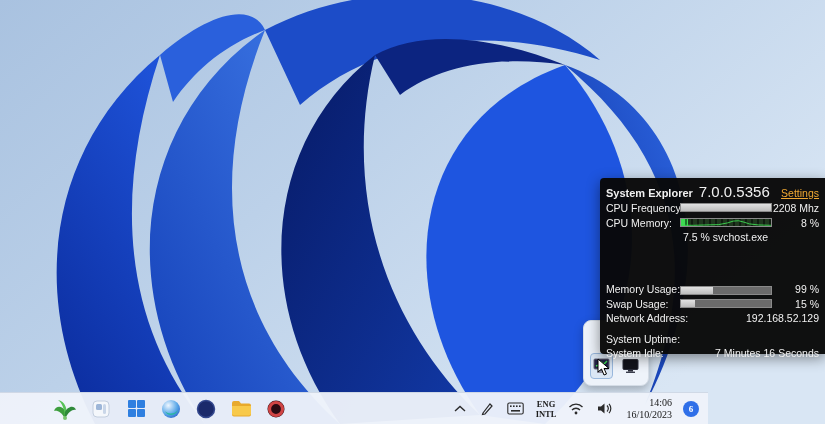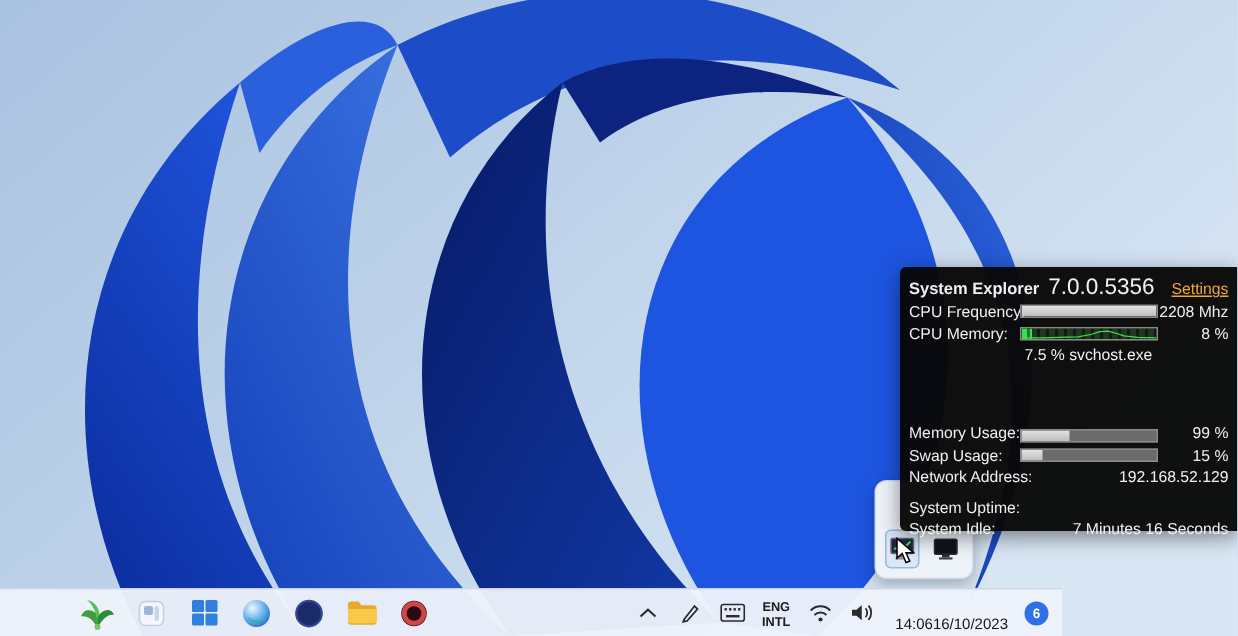--- a/index.html
+++ b/index.html
@@ -44,29 +44,29 @@
   .fly-tile { width:26px; height:26px; border-radius:4px; display:flex; align-items:center; justify-content:center; cursor:pointer; }
   .fly-tile.selected { background:#dbe7f5; border:1px solid #99b8dd; }
 
   
   .cursor { position:absolute; left:597px; top:358px; z-index:10; }
 
   
   .taskbar {
     position:absolute; left:0; bottom:0; width:708px; height:32px; z-index:8;
     background:rgba(238,243,250,0.96); border-top:1px solid rgba(200,210,225,0.8);
-    display:flex; align-items:center;
+    display:flex; align-items:center;font-family:Liberation Serif, serif;
   }
   .tb-btn { width:26px; height:26px; border-radius:5px; display:flex; align-items:center; justify-content:center; cursor:pointer; flex:none; }
   .tb-left { margin-left:52px; }
   .tb-apps { display:flex; gap:9px; margin-left:10px; }
   .tb-right { margin-left:auto; display:flex; align-items:center; gap:2px; margin-right:4px; }
   .tb-lang { display:flex; flex-direction:column; align-items:center; justify-content:center;
     font-size:8.5px; font-weight:bold; color:#1b1b1b; line-height:10px; padding:0 5px; cursor:pointer; border-radius:5px; height:26px;}
-  .tb-clock { display:flex; flex-direction:row; align-items:flex-end; justify-content:center;
+  .tb-clock { display:flex; flex-direction:column; align-items:flex-end; justify-content:center;
     font-size:10px; color:#141414; line-height:12px; padding:0 7px; cursor:pointer; border-radius:5px; height:28px; }
   .tb-badge { width:16px; height:16px; border-radius:50%; background:#2f6fe8; color:#fff;
     font-size:9px; font-weight:bold; display:flex; align-items:center; justify-content:center; margin:0 5px 0 2px; cursor:pointer; }
 </style>
 </head>
 <body>
 
 <div class="screen">
 
   <svg class="wallpaper" viewBox="0 0 825 424" preserveAspectRatio="none">

